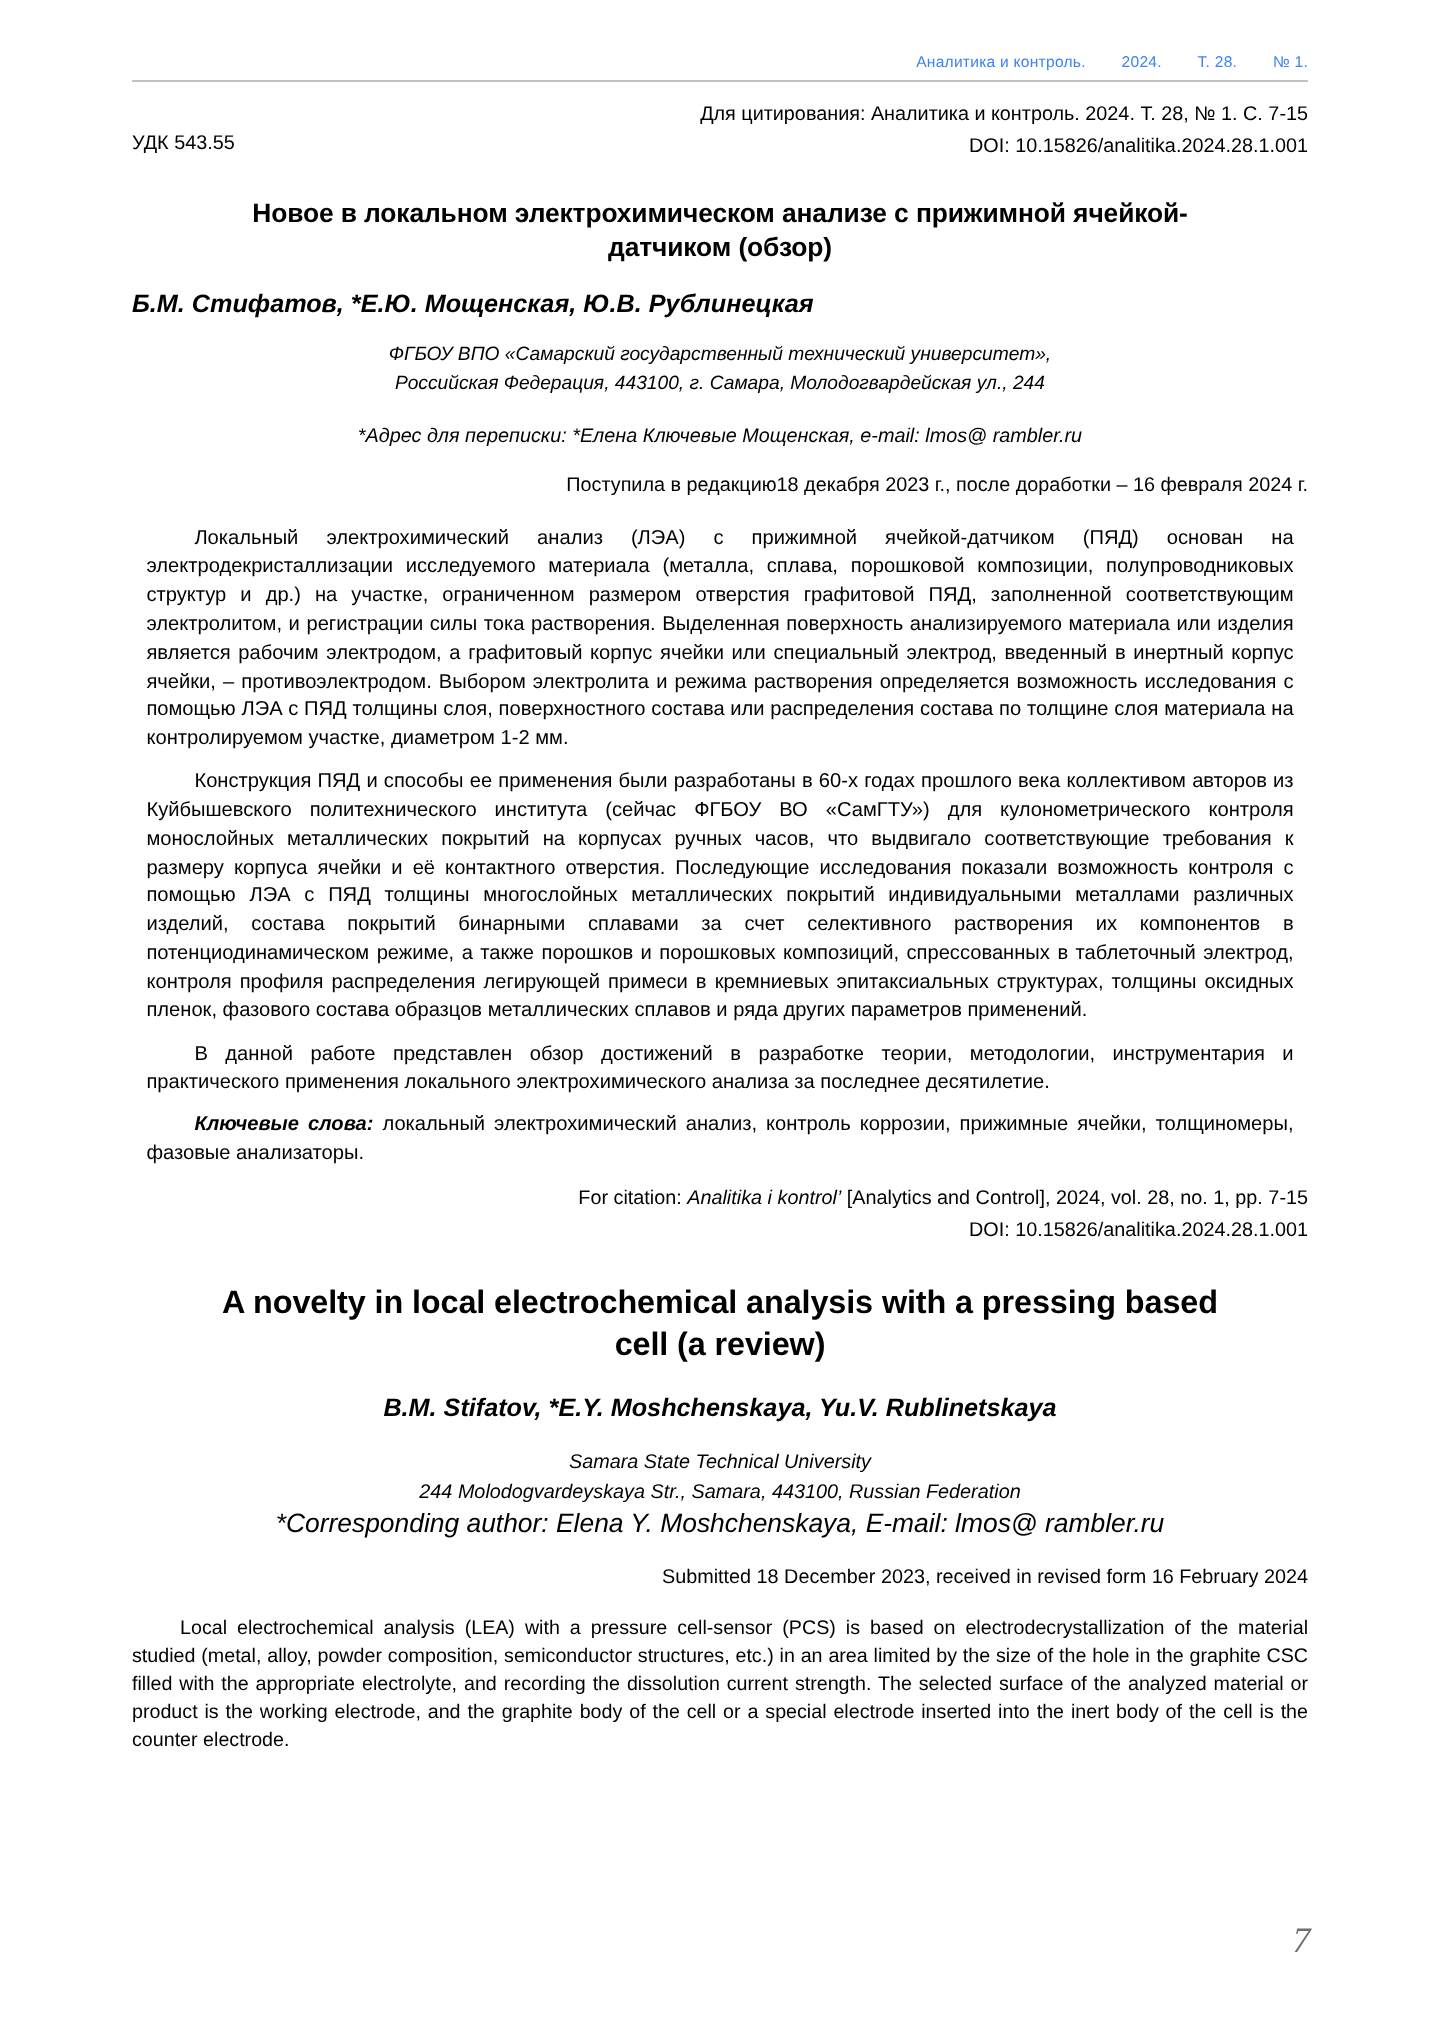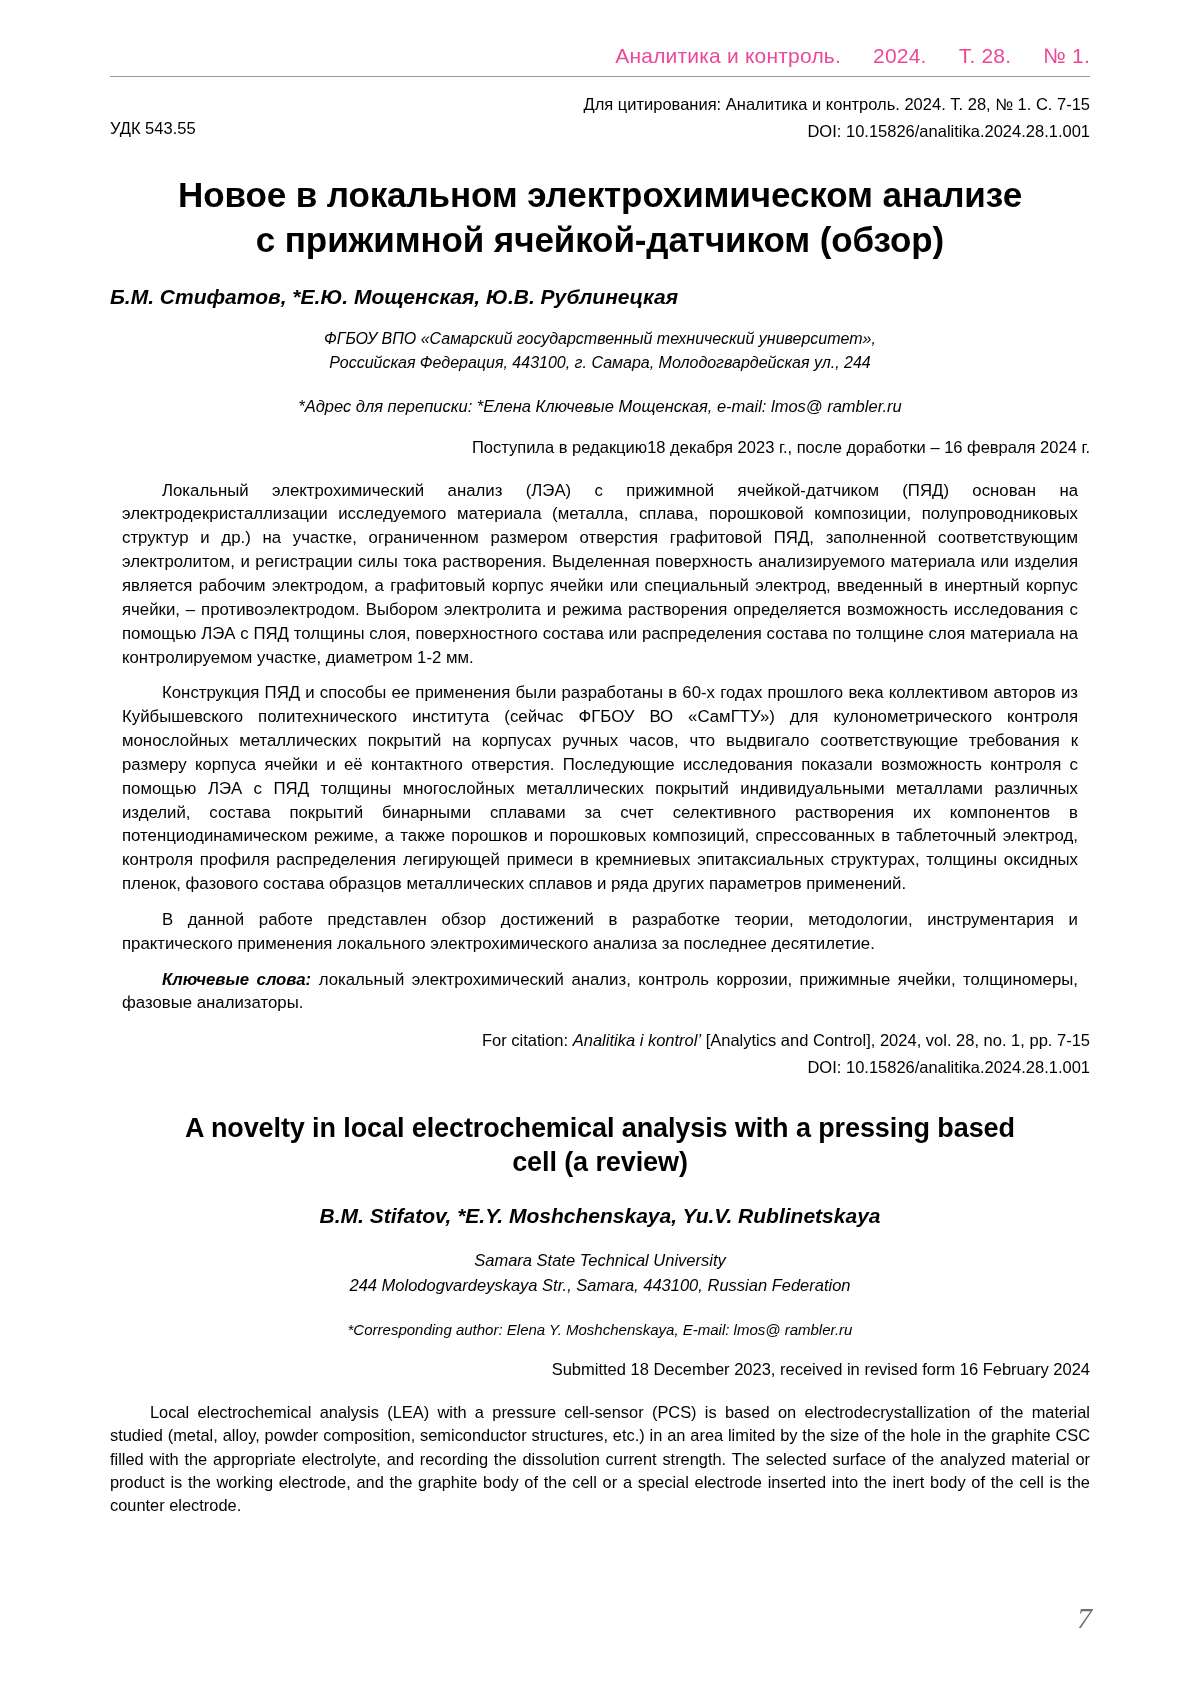--- a/index.html
+++ b/index.html
@@ -26,22 +26,22 @@
     position: absolute;
     left: 110px;
     right: 110px;
     top: 44px;
     width: 980px;
   }
 
   
   .runhead {
     text-align: right;
-    font-size: 21px;
-    color: #ec4899;
+    font-size: 13px;
+    color: #3b82f6;
     letter-spacing: 0.2px;
     padding-bottom: 8px;
   }
   .runhead span { margin-left: 26px; }
   .runhead .rh-first { margin-left: 0; }
   .rule {
     border-top: 1.6px solid #9a9a9a;
     margin: 0 0 14px 0;
   }
 
@@ -57,21 +57,21 @@
     font-size: 16.5px;
   }
   .cite-lines {
     text-align: right;
     font-size: 16.5px;
     line-height: 1.62;
   }
 
   
   h1.title-ru {
-    font-size: 35px;
+    font-size: 22px;
     font-weight: bold;
     text-align: center;
     line-height: 1.28;
     margin: 24px 60px 0 60px;
     letter-spacing: -0.1px;
   }
   .authors-ru {
     font-size: 21px;
     font-weight: bold;
     font-style: italic;
@@ -136,24 +136,23 @@
     margin-top: 24px;
   }
   .affil-en {
     font-size: 16.5px;
     font-style: italic;
     text-align: center;
     line-height: 1.55;
     margin-top: 20px;
   }
   .corresp-en {
-    font-size: 15px;
-    font-style: italic;
-    text-align: center;
-    margin-top: 22px;
+    font-size: 22px;
+    font-style: italic;
+    text-align: center;
   }
   .dates-en {
     font-size: 16.5px;
     text-align: right;
     margin-top: 22px;
   }
   .abs-en {
     margin-top: 22px;
     font-size: 16.4px;
     line-height: 1.42;

